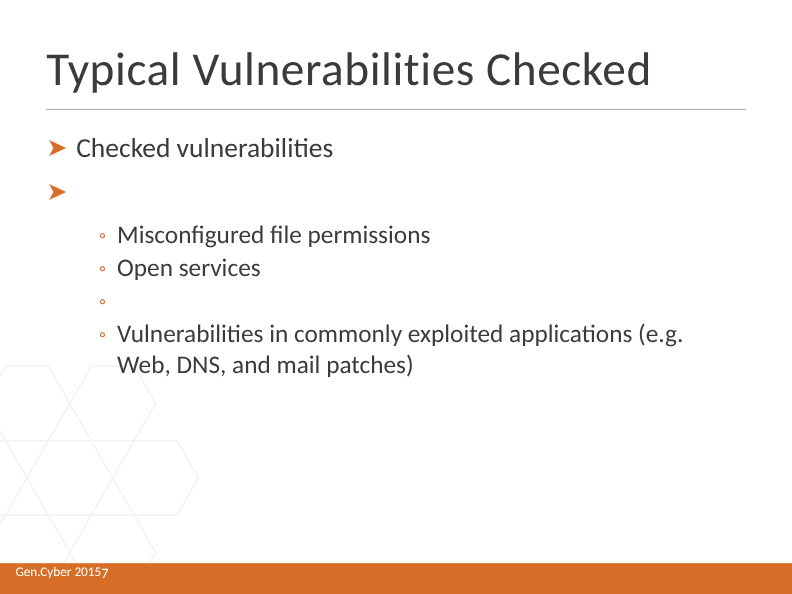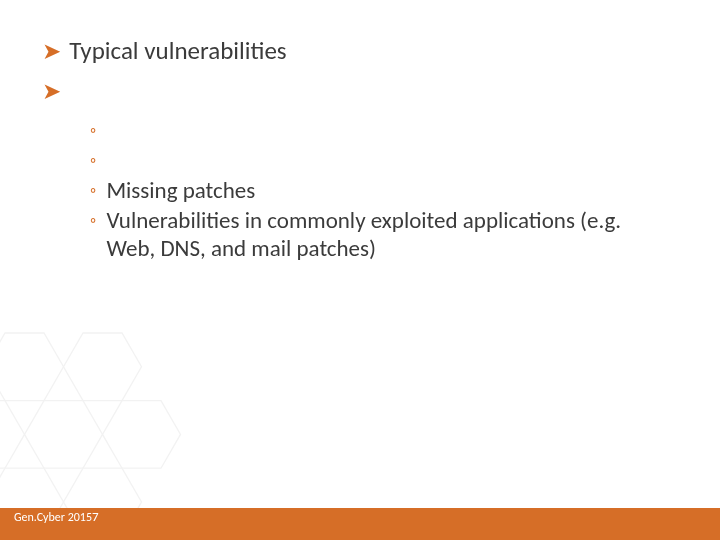--- a/index.html
+++ b/index.html
@@ -72,22 +72,22 @@
     .footer {
       position: absolute;
       left: 0;
       right: 0;
       bottom: 0;
       height: 28px;
       background: #d66e27;
       color: #ffffff;
       font-size: 12px;
       display: flex;
-      align-items: flex-end;
-      padding: 16px 14px;
+      align-items: flex-start;
+      padding: 2px 14px;
     }
     .footer .left { flex: 0 0 auto; }
     .footer .center { flex: 1 1 auto; text-align: center; }
     .footer .page { flex: 0 0 auto; font-size: 13px; }
   </style>
 </head>
 <body>
 
 <div class="hex-bg">
   <svg viewBox="0 0 200 200">
@@ -100,42 +100,44 @@
       <polygon points="50,114 80,114 95,140 80,166 50,166 35,140"></polygon>
       <polygon points="110,114 140,114 155,140 140,166 110,166 95,140"></polygon>
       <polygon points="20,166 50,166 65,192 50,218 20,218 5,192"></polygon>
       <polygon points="80,166 110,166 125,192 110,218 80,218 65,192"></polygon>
     </g>
   </svg>
 </div>
 
 <div class="slide">
 
+  <h1 class="title">Typical Vulnerabilities Checked</h1>
 
   <div class="bullets">
 
     <div class="l1">
       <span class="glyph">➤</span>
-      <span class="txt">Typical vulnerabilities</span>
+      <span class="txt">Checked vulnerabilities</span>
     </div>
 
     <div class="l1">
       <span class="glyph">➤</span>
     </div>
 
     <div class="l2-wrap">
       <div class="l2">
         <span class="ring">◦</span>
+        <span class="txt">Misconfigured file permissions</span>
       </div>
       <div class="l2">
         <span class="ring">◦</span>
+        <span class="txt">Open services</span>
       </div>
       <div class="l2">
         <span class="ring">◦</span>
-        <span class="txt">Missing patches</span>
       </div>
       <div class="l2">
         <span class="ring">◦</span>
         <span class="txt">Vulnerabilities in commonly exploited applications (e.g. Web, DNS, and mail patches)</span>
       </div>
     </div>
 
   </div>
 
   <div class="footer">

